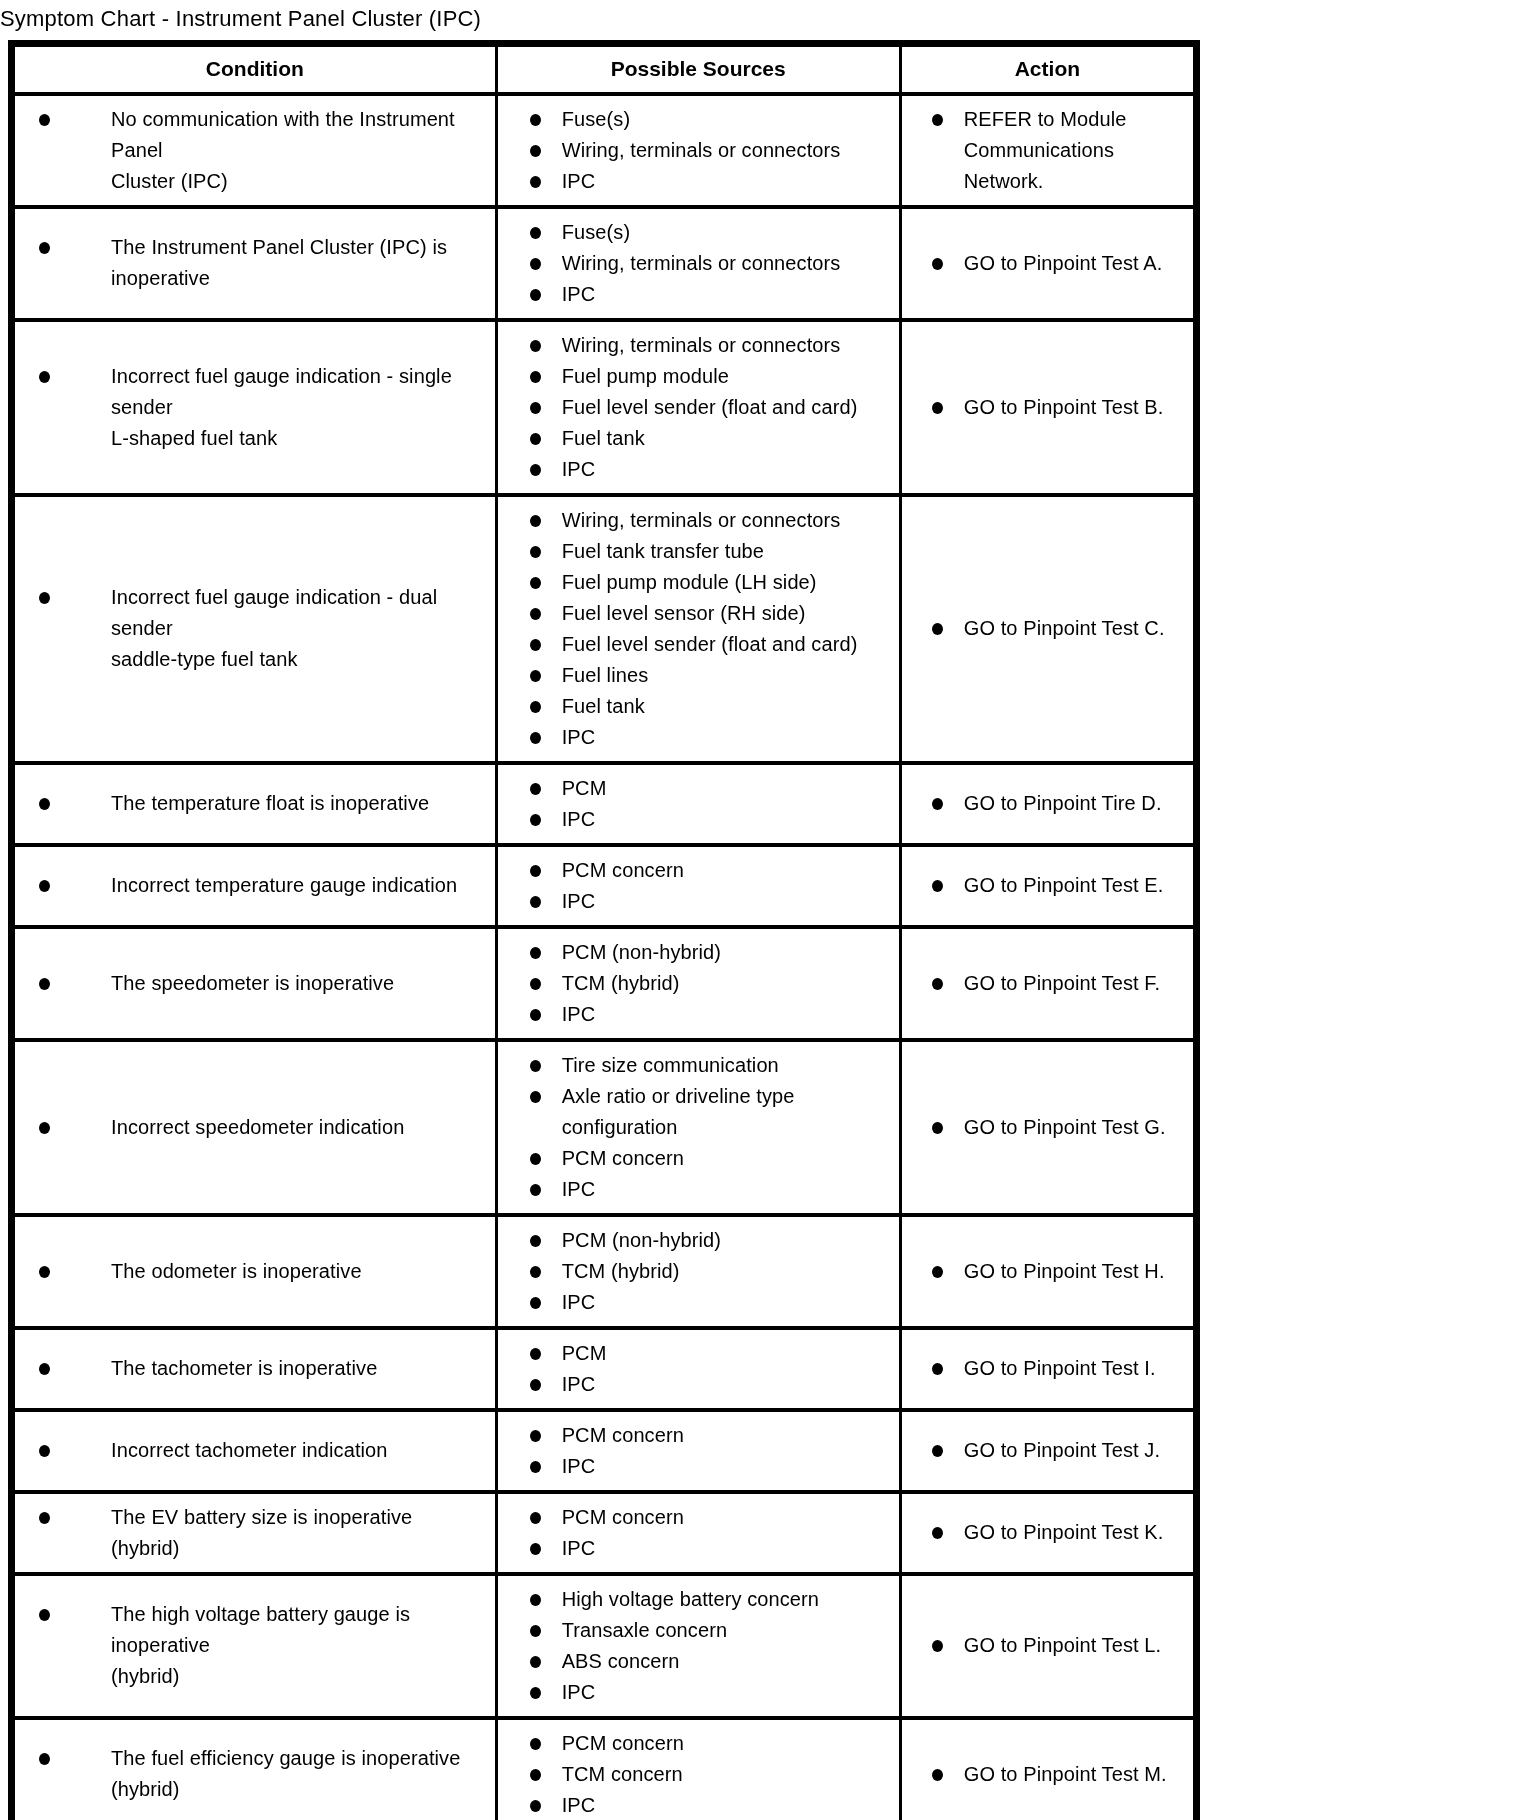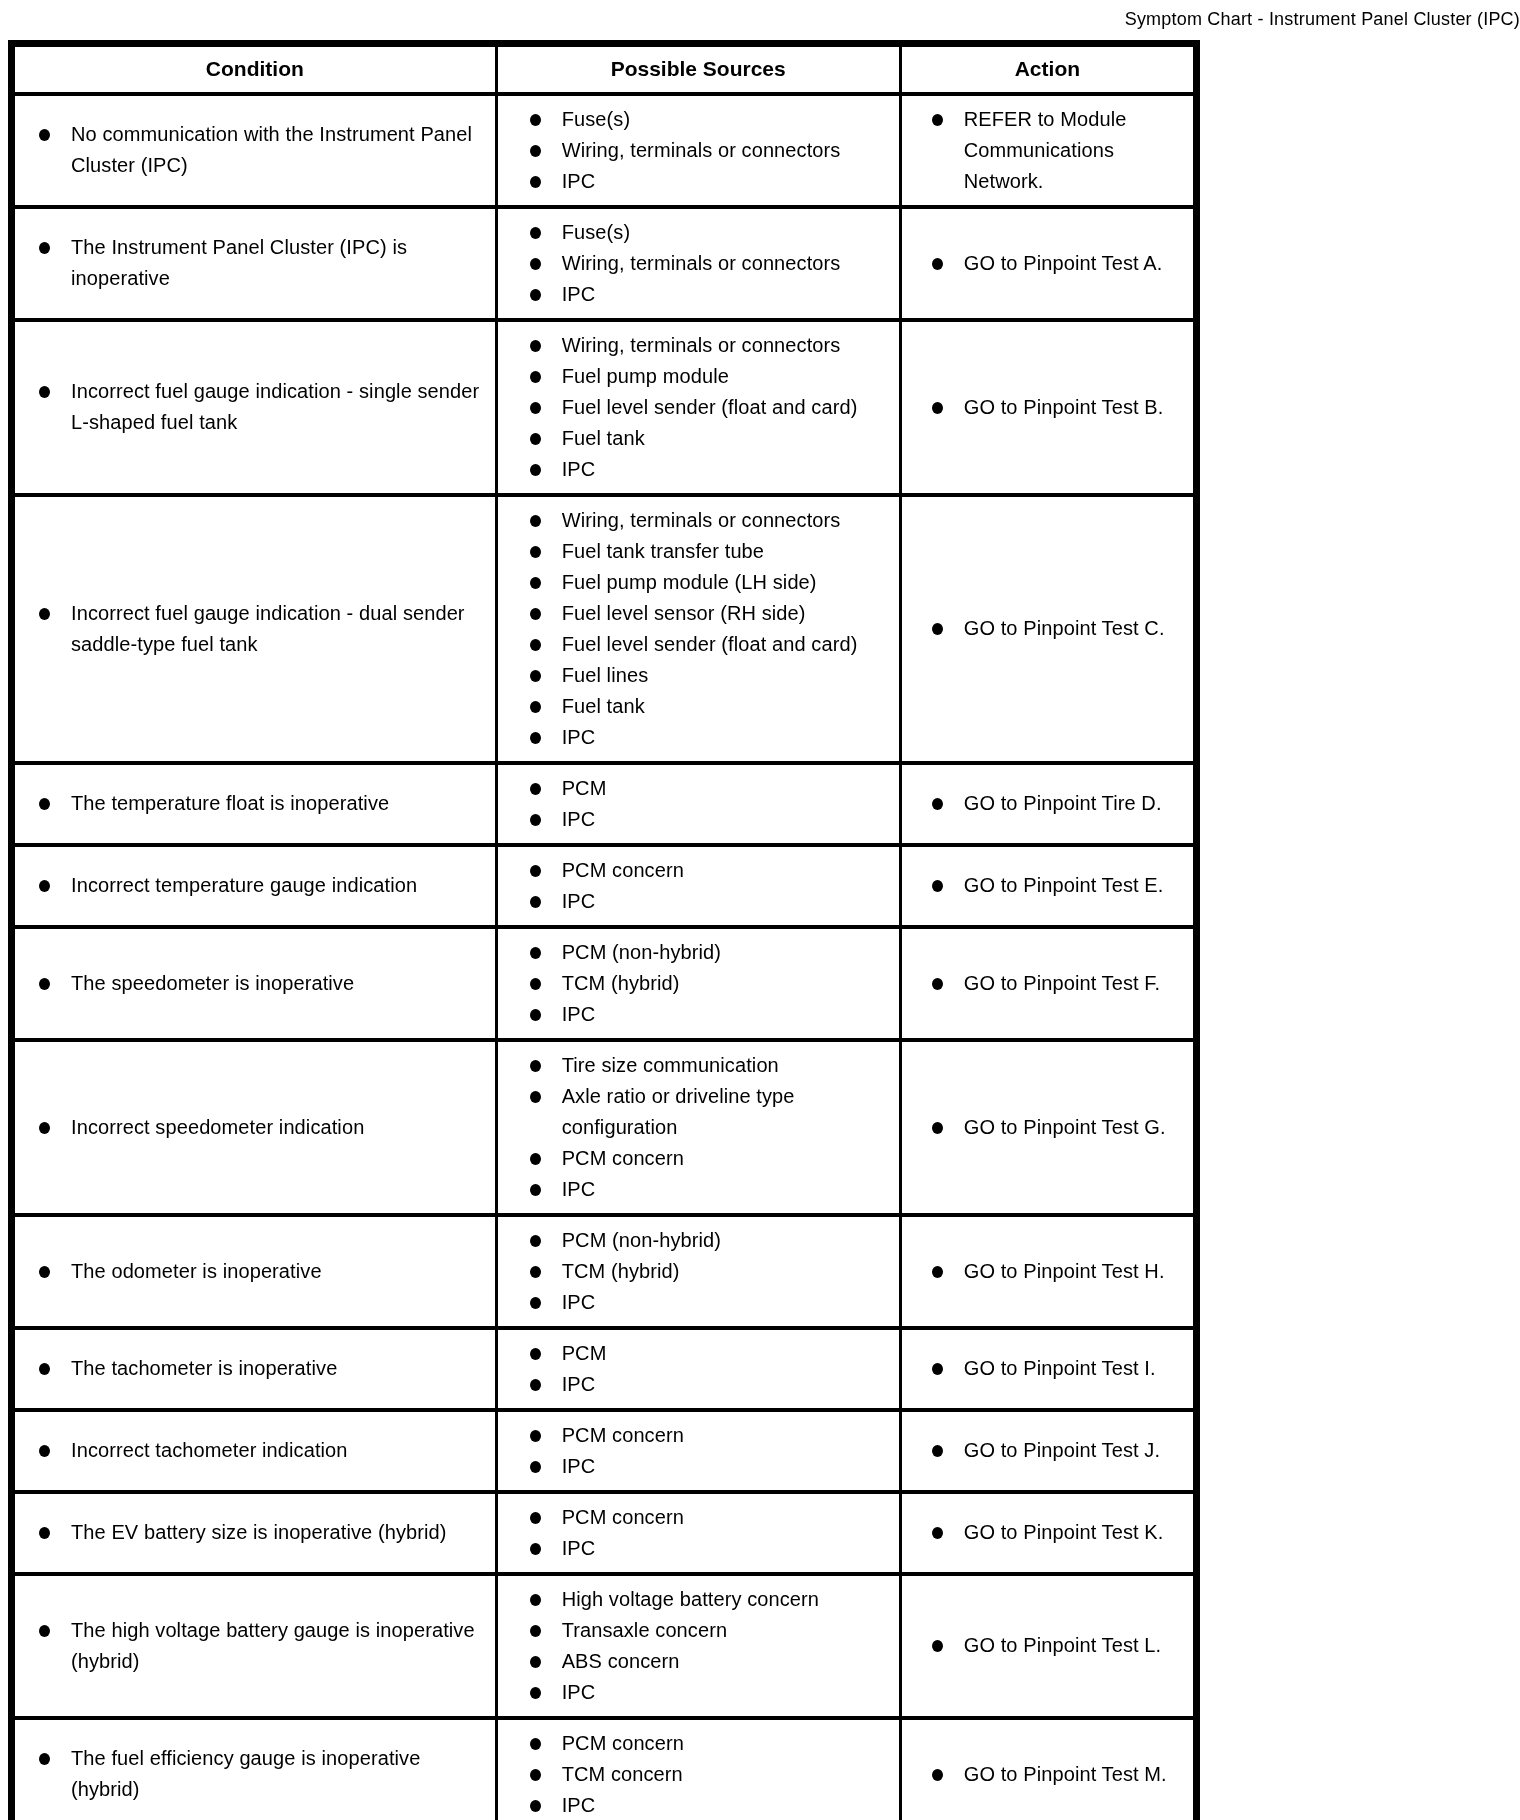--- a/index.html
+++ b/index.html
@@ -10,22 +10,22 @@
     font-family: "Liberation Sans", "DejaVu Sans", sans-serif;
     color: #000000;
     overflow: hidden;
   }
   .page {
     width: 1520px;
     height: 1820px;
     padding-top: 4px;
   }
   .doc-title {
-    text-align: right;
-    font-size: 18px;
+    text-align: left;
+    font-size: 22px;
     line-height: 30px;
     font-weight: 400;
     letter-spacing: 0.2px;
     margin-bottom: 6px;
   }
   table.symptom {
     width: 1192px;
     height: 1772px;
     margin: 0 8px;
     border-collapse: collapse;
@@ -61,21 +61,21 @@
     flex: 0 0 auto;
     margin-top: 10px;
     margin-right: 21px;
   }
   .txt {
     font-size: 20px;
     line-height: 31px;
     white-space: pre-line;
     letter-spacing: 0.1px;
   }
-  td.cond .txt { max-width: 470px; }
+  td.cond .txt { max-width: 470px; margin-left: 40px; }
   td.act  .txt { max-width: 290px; }
 </style>
 </head>
 <body>
 
 <div class="page">
   <div class="doc-title">Symptom Chart - Instrument Panel Cluster (IPC)</div>
 
   <table class="symptom">
     <colgroup>

